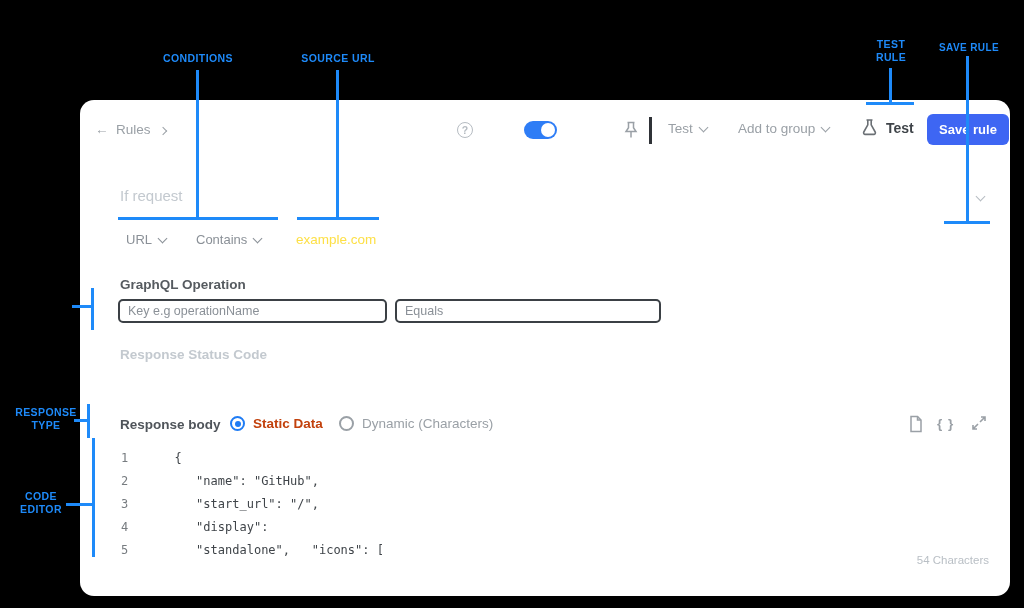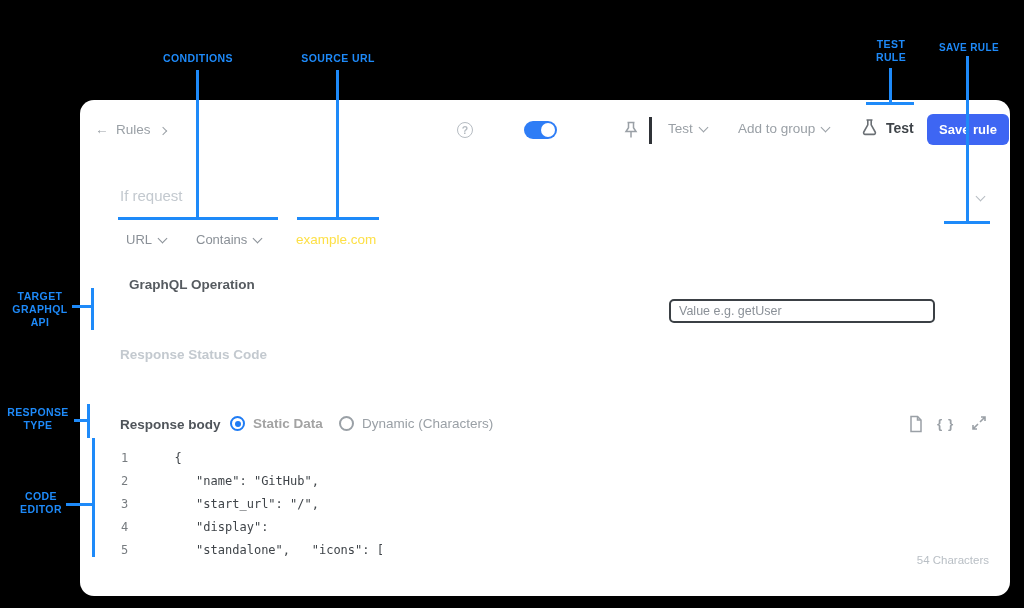--- a/index.html
+++ b/index.html
@@ -108,35 +108,36 @@
   <div class="abs cond-text" style="left:126px; top:232px;">
     <span>URL</span><span class="chev"></span>
   </div>
   <div class="abs cond-text" style="left:196px; top:232px;">
     <span>Contains</span><span class="chev"></span>
   </div>
   <div class="abs src-value" style="left:296px; top:232px;">
     <span>example.com</span>
   </div>
 
-  <div class="abs label-strong" style="left:120px; top:277px;margin-left:9px;">
+  <div class="abs label-strong" style="left:120px; top:277px;">
     <span>GraphQL Operation</span>
   </div>
-  <input class="gql" style="left: 669px; top: 299px; width: 266px;" placeholder="Value e.g. getUser">
+  <input class="gql" style="left: 118px; top: 299px; width: 269px;" placeholder="Key e.g operationName">
+  <input class="gql" style="left: 395px; top: 299px; width: 266px;" placeholder="Equals">
 
   <div class="abs label-muted" style="left:120px; top:347px;">
     <span>Response Status Code</span>
   </div>
 
   <div class="abs label-strong" style="left:120px; top:417px; color:#4f545a;text-align:right;">
     <span>Response body</span>
   </div>
   <div class="abs radio-row" style="left:230px; top:416px;">
     <span class="radio on"></span>
-    <span style="color:#a3a3a3; font-size:13.5px; font-weight:600;">Static Data</span>
+    <span style="color:#c2410c; font-size:13.5px; font-weight:600;">Static Data</span>
   </div>
   <div class="abs radio-row" style="left:339px; top:416px;">
     <span class="radio off"></span>
     <span style="color:#9aa0a6; font-size:13.5px;">Dynamic (Characters)</span>
   </div>
 
   <div class="abs" style="left:908px; top:415px;">
     <svg width="15" height="18" viewBox="0 0 15 18" fill="none" stroke="#9aa0a6" stroke-width="1.5">
       <path d="M3 1.5h6.5L13 5v11.5H3z"></path>
         <path d="M9.5 1.5V5H13"></path>
@@ -194,27 +195,24 @@
   </div>
   <div class="ann-line" style="left:889px; top:68px; width:3px; height:34px;"></div>
   <div class="ann-line" style="left:866px; top:102px; width:48px; height:3px;"></div>
 
   <div class="ann" style="left:936px; top:41px; width:66px; white-space:nowrap; font-size:10px;">
     <span>SAVE RULE</span>
   </div>
   <div class="ann-line" style="left:966px; top:56px; width:3px; height:166px; z-index:40;"></div>
   <div class="ann-line" style="left:944px; top:221px; width:46px; height:3px;"></div>
 
-  <div class="ann" style="left:8px; top:290px; width:64px;">
-    <span>TARGET GRAPHQL API</span>
-  </div>
   <div class="ann-line" style="left:72px; top:305px; width:21px; height:3px;"></div>
   <div class="ann-line" style="left:91px; top:288px; width:3px; height:42px;"></div>
 
-  <div class="ann" style="left:0px; top:406px; width:76px;">
+  <div class="ann" style="left:8px; top:406px; width:76px;">
     <span>RESPONSE TYPE</span>
   </div>
   <div class="ann-line" style="left:74px; top:419px; width:14px; height:3px;"></div>
   <div class="ann-line" style="left:87px; top:404px; width:3px; height:34px;"></div>
 
   <div class="ann" style="left:12px; top:490px; width:58px;">
     <span>CODE EDITOR</span>
   </div>
   <div class="ann-line" style="left:66px; top:503px; width:27px; height:3px;"></div>
   <div class="ann-line" style="left:92px; top:438px; width:3px; height:119px;"></div>

